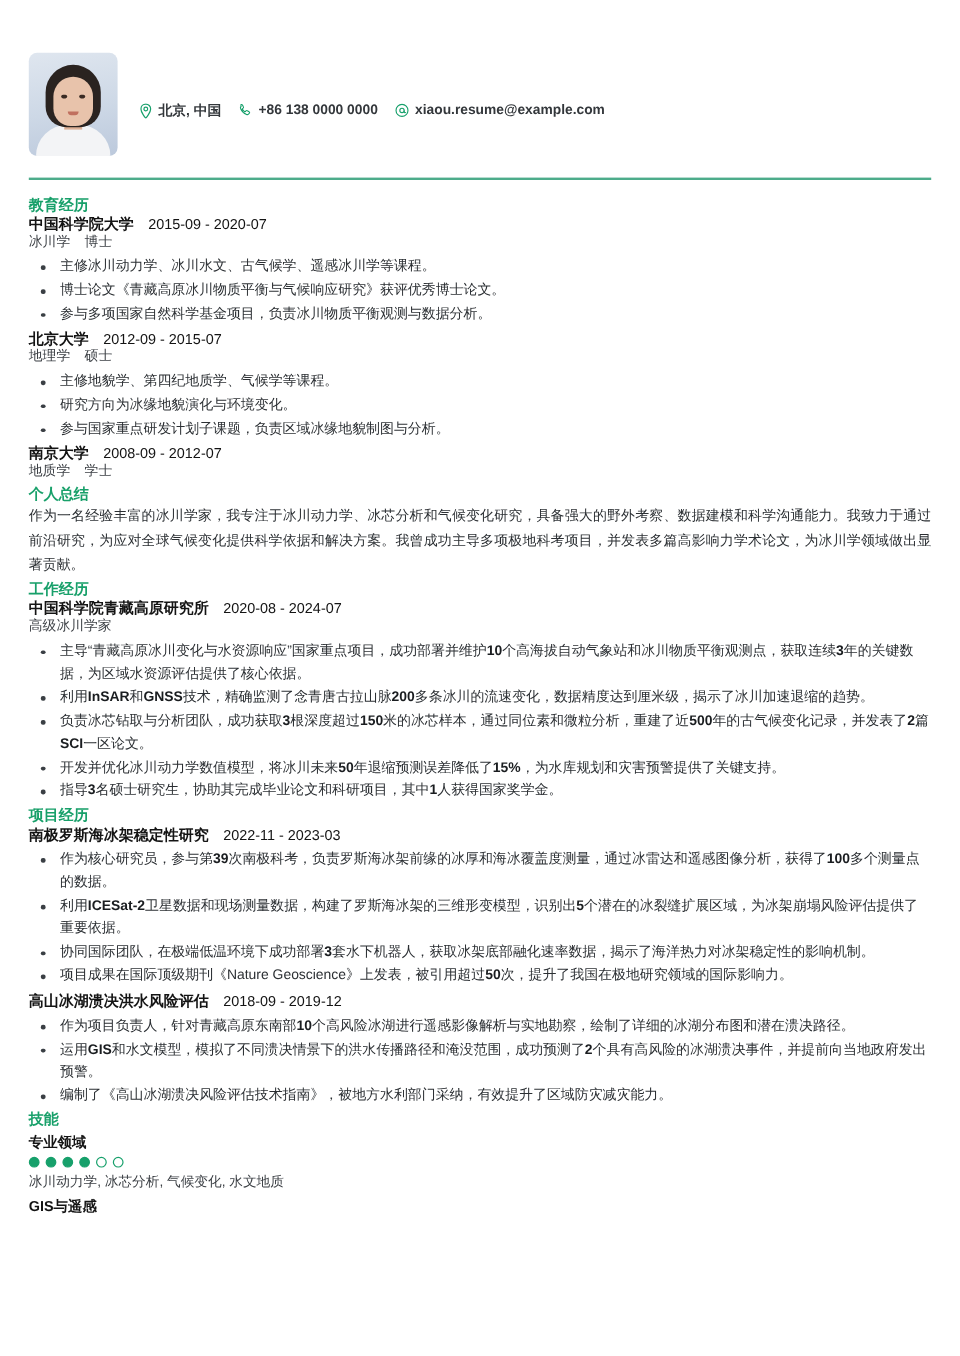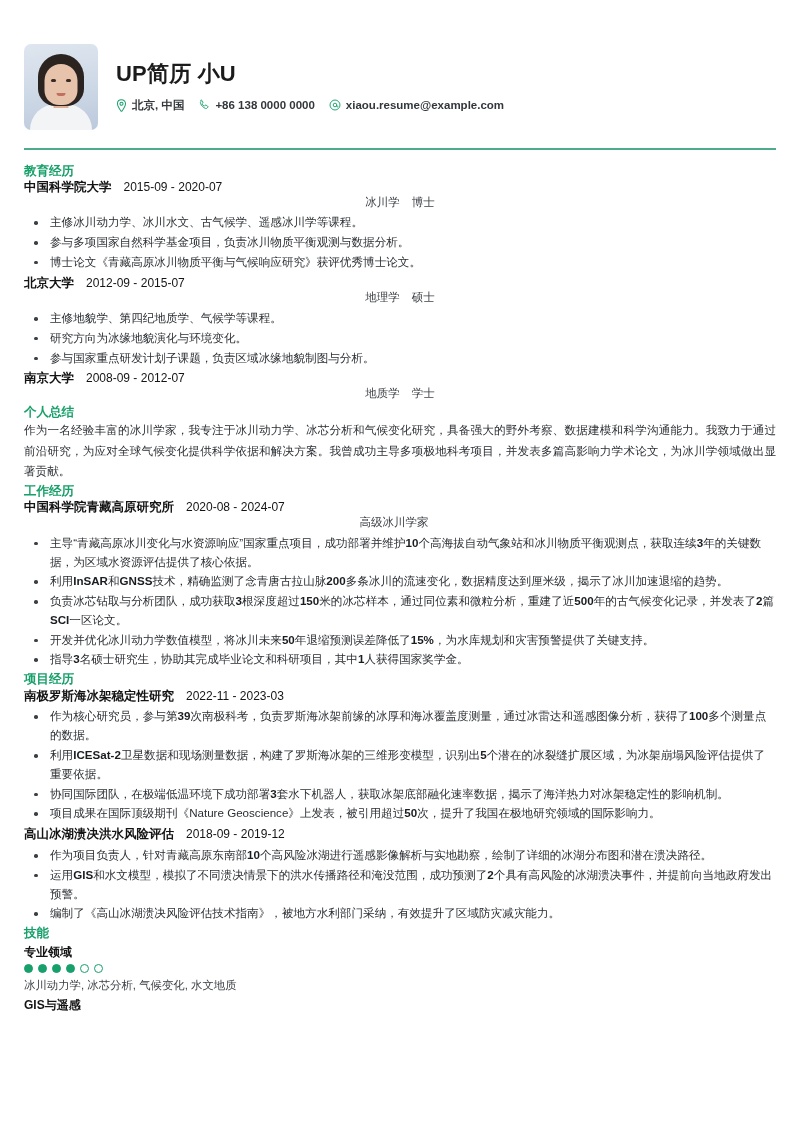--- a/index.html
+++ b/index.html
@@ -130,21 +130,21 @@
   }
   .entry-date {
     font-size: 12px;
     font-weight: 400;
     color: #141414;
     white-space: nowrap;
     line-height: 1.35;
   }
   .entry-sub {
     display: flex;
-    justify-content: center;
+    justify-content: flex-start;
     align-items: baseline;
     gap: 12px;
     margin-top: -1px;
   }
   .entry-major {
     font-size: 11.5px;
     color: #3b3f44;
     line-height: 1.35;
   }
   .entry-degree {
@@ -221,21 +221,20 @@
     <div class="avatar">
       <div class="av-body"></div>
       <div class="av-neck"></div>
       <div class="av-hair"></div>
       <div class="av-face"></div>
       <div class="av-eye l"></div>
       <div class="av-eye r"></div>
       <div class="av-mouth"></div>
     </div>
     <div class="identity">
-      <div class="name">UP简历 小U</div>
       <div class="contacts">
 
         <span class="contact">
           <span>
             <svg width="11" height="13" viewBox="0 0 12 14">
               <path d="M6 .8C3.5.8 1.6 2.7 1.6 5.1c0 3.2 3.9 8 4.1 8.2.1.1.4.1.5 0 .2-.2 4.2-5 4.2-8.2C10.4 2.7 8.5.8 6 .8z" fill="none" stroke="#17a06b" stroke-width="1.1"></path>
               <circle cx="6" cy="5.1" r="1.7" fill="none" stroke="#17a06b" stroke-width="1.1"></circle>
             </svg>
           </span>
           <span>北京, 中国</span>
@@ -274,22 +273,22 @@
           <div class="entry-head">
             <div class="entry-org">中国科学院大学</div>
             <div class="entry-date">2015-09 - 2020-07</div>
           </div>
           <div class="entry-sub">
             <div class="entry-major">冰川学</div>
             <div class="entry-degree">博士</div>
           </div>
           <ul class="bullets">
             <li>主修冰川动力学、冰川水文、古气候学、遥感冰川学等课程。</li>
+            <li>博士论文《青藏高原冰川物质平衡与气候响应研究》获评优秀博士论文。</li>
             <li>参与多项国家自然科学基金项目，负责冰川物质平衡观测与数据分析。</li>
-            <li>博士论文《青藏高原冰川物质平衡与气候响应研究》获评优秀博士论文。</li>
           </ul>
         </div>
         <div class="entry">
           <div class="entry-head">
             <div class="entry-org">北京大学</div>
             <div class="entry-date">2012-09 - 2015-07</div>
           </div>
           <div class="entry-sub">
             <div class="entry-major">地理学</div>
             <div class="entry-degree">硕士</div>

